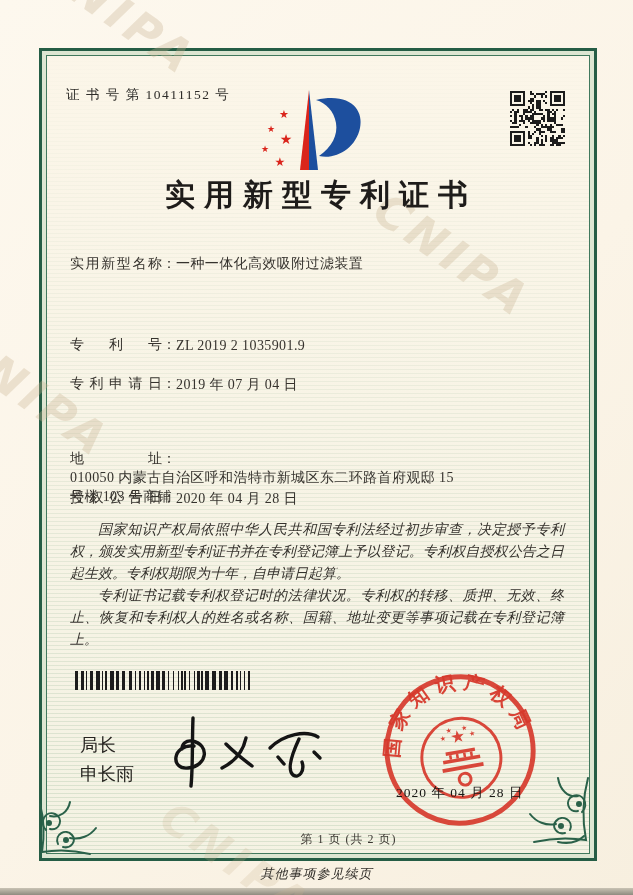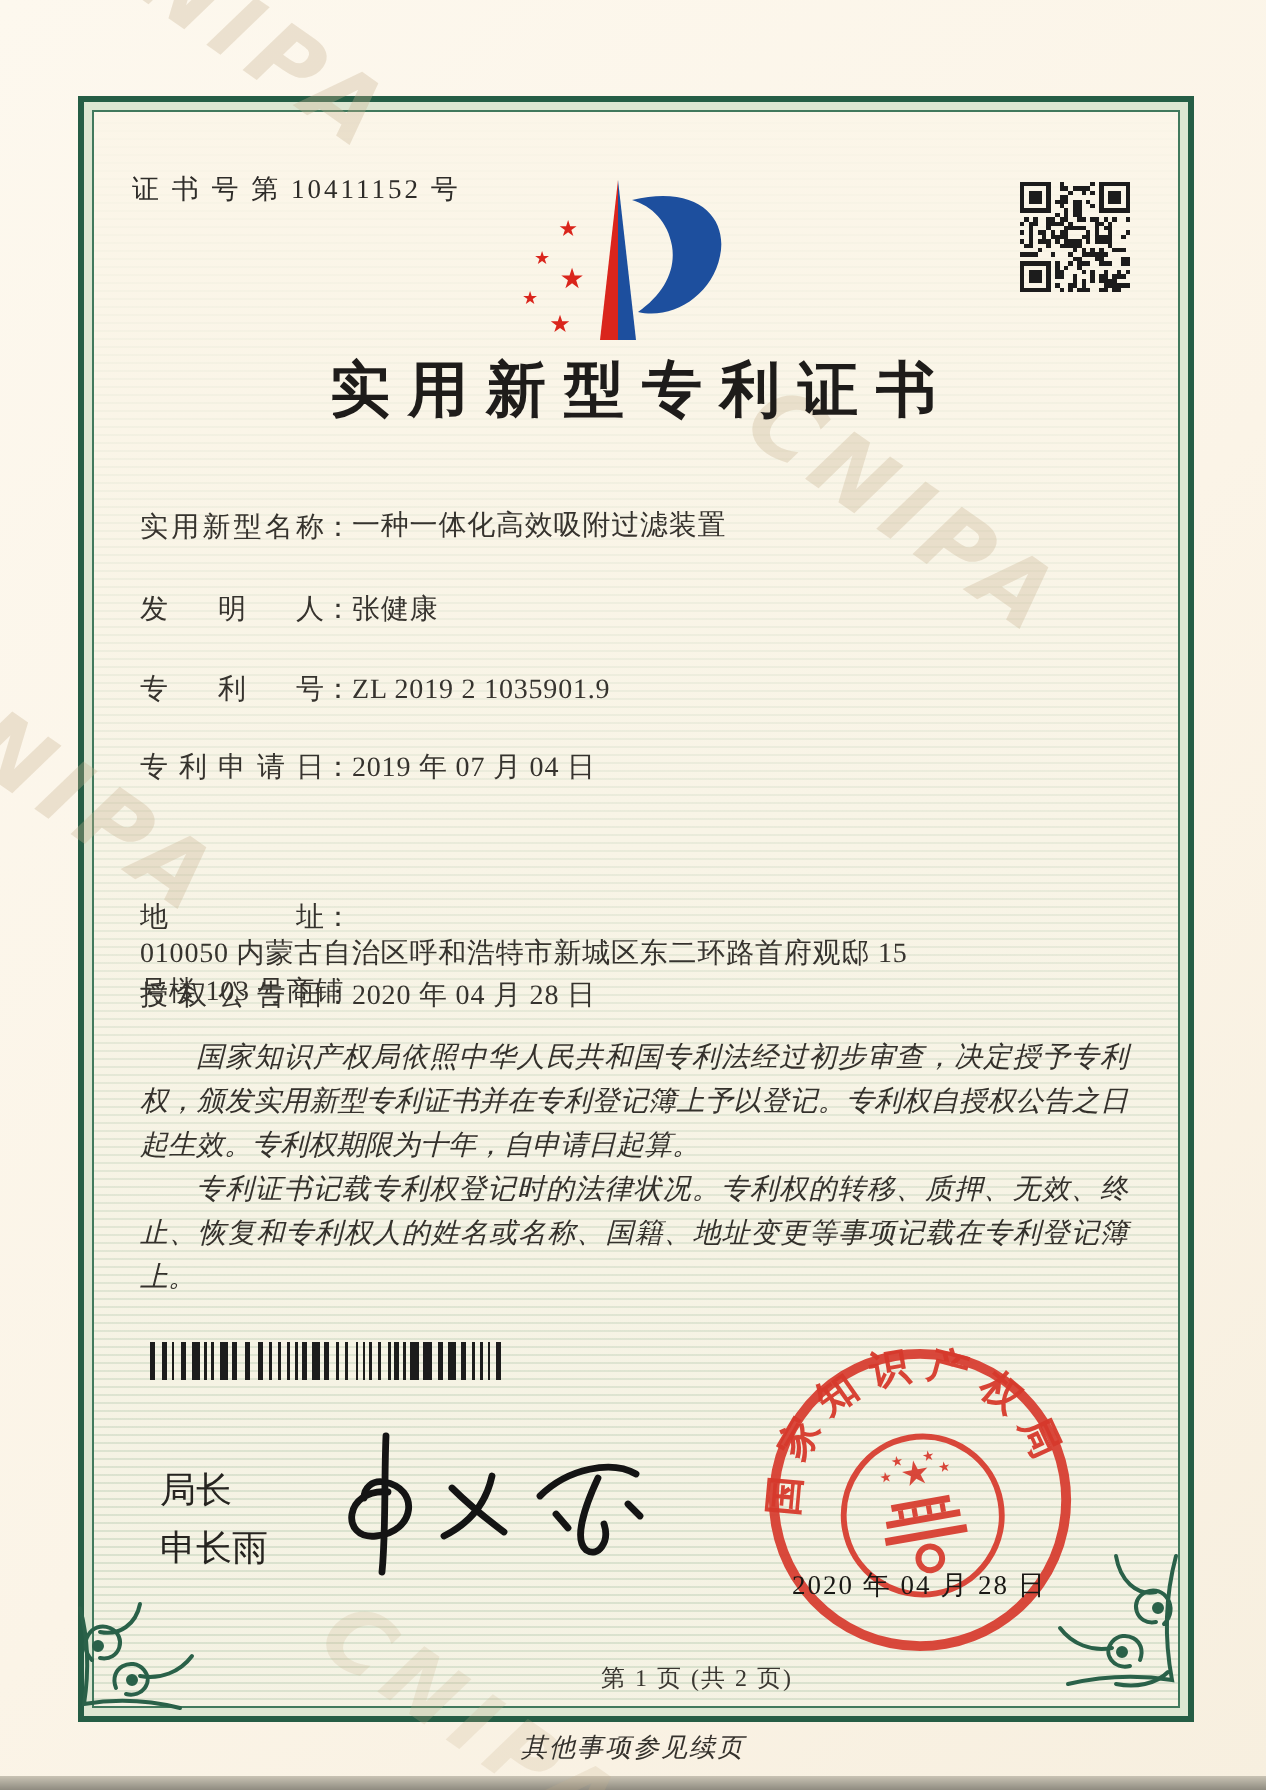--- a/index.html
+++ b/index.html
@@ -344,23 +344,20 @@
         <rect x="19" y="24" width="1" height="1" fill="#1c1c1c"></rect>
         <rect x="21" y="24" width="1" height="1" fill="#1c1c1c"></rect>
         <rect x="22" y="24" width="1" height="1" fill="#1c1c1c"></rect>
       </svg>
 
     <div class="title">实用新型专利证书</div>
 
     <div class="frow" style="top:255px;font-family:Liberation Mono, monospace;">
       <span class="flabel">实用新型名称</span><span class="fcolon">：</span><span class="fvalue">一种一体化高效吸附过滤装置</span>
     </div>
-    <div class="frow" style="top:296px;">
-      <span class="flabel">发 明 人</span><span class="fcolon">：</span><span class="fvalue">张健康</span>
-    </div>
     <div class="frow" style="top:336px;">
       <span class="flabel">专 利 号</span><span class="fcolon">：</span><span class="fvalue">ZL 2019 2 1035901.9</span>
     </div>
     <div class="frow" style="top:375px;">
       <span class="flabel">专利申请日</span><span class="fcolon">：</span><span class="fvalue">2019 年 07 月 04 日</span>
     </div>
     <div class="frow" style="top:450px;">
       <span class="flabel">地 址</span><span class="fcolon">：</span><span class="fvalue" style="max-width:395px;">010050 内蒙古自治区呼和浩特市新城区东二环路首府观邸 15 号楼 103 号商铺</span>
     </div>
     <div class="frow" style="top:489px;">

